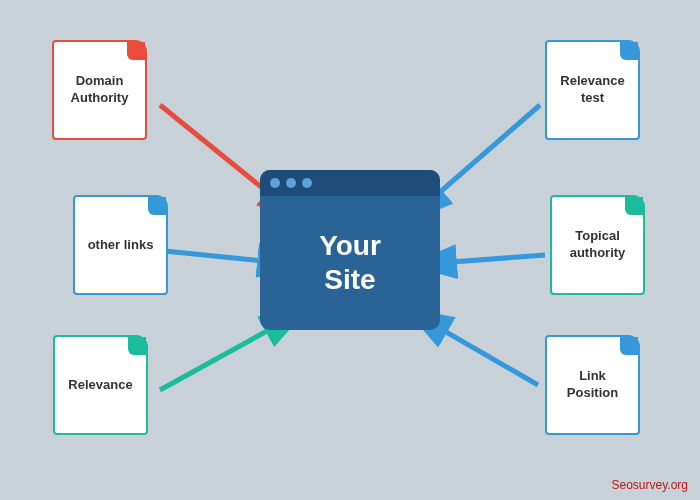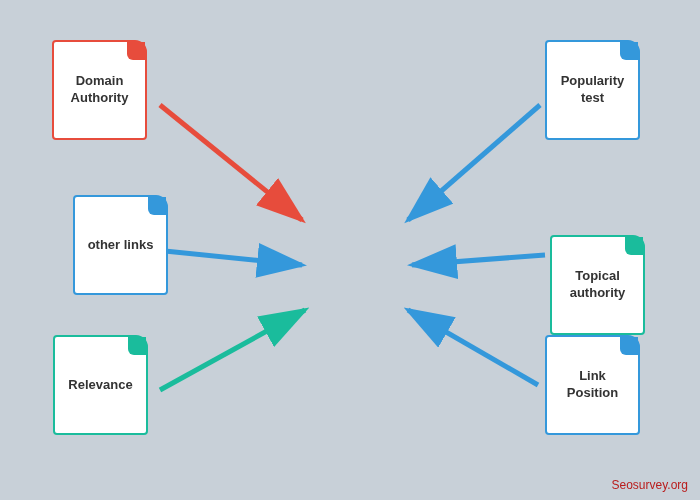--- a/index.html
+++ b/index.html
@@ -140,21 +140,21 @@
       right: 12px;
       font-size: 12px;
       color: #b91c1c;
       z-index: 20;
     }
 
     
     .card-domain { top: 40px; left: 52px; }
     .card-popularity { top: 40px; right: 60px; }
     .card-other { top: 195px; left: 73px; }
-    .card-topical { top: 195px; right: 55px; margin-top: 40px; }
+    .card-topical { top: 195px; right: 55px; }
     .card-relevance { bottom: 65px; left: 53px; }
     .card-linkpos { bottom: 65px; right: 60px; }
   </style>
 </head>
 <body>
 
 <div class="diagram-container">
 
   <svg class="arrows-layer">
     <defs>
@@ -185,28 +185,41 @@
 
     <line x1="155" y1="250" x2="302" y2="265" stroke="#3498db" stroke-width="5" marker-end="url(#arrowBlue)"></line>
 
     <line x1="545" y1="255" x2="412" y2="265" stroke="#3498db" stroke-width="5" marker-end="url(#arrowBlue)"></line>
 
     <line x1="160" y1="390" x2="305" y2="310" stroke="#1abc9c" stroke-width="5" marker-end="url(#arrowTeal)"></line>
 
     <line x1="538" y1="385" x2="408" y2="310" stroke="#3498db" stroke-width="5" marker-end="url(#arrowBlue)"></line>
   </svg>
 
+  <div class="browser-window">
+    <div class="browser-topbar">
+      <div class="browser-dot"></div>
+      <div class="browser-dot"></div>
+      <div class="browser-dot"></div>
+    </div>
+    <div class="browser-content">
+      <div class="browser-label">
+        <span>Your</span><br>
+        <span>Site</span>
+      </div>
+    </div>
+  </div>
 
   <div class="doc-card red card-domain">
     <div class="doc-label">Domain
 Authority</div>
   </div>
 
   <div class="doc-card blue card-popularity">
-    <div class="doc-label">Popularity
+    <div class="doc-label">Relevance
 test</div>
   </div>
 
   <div class="doc-card blue card-other">
     <div class="doc-label">other
 links</div>
   </div>
 
   <div class="doc-card teal card-topical">
     <div class="doc-label">Topical

